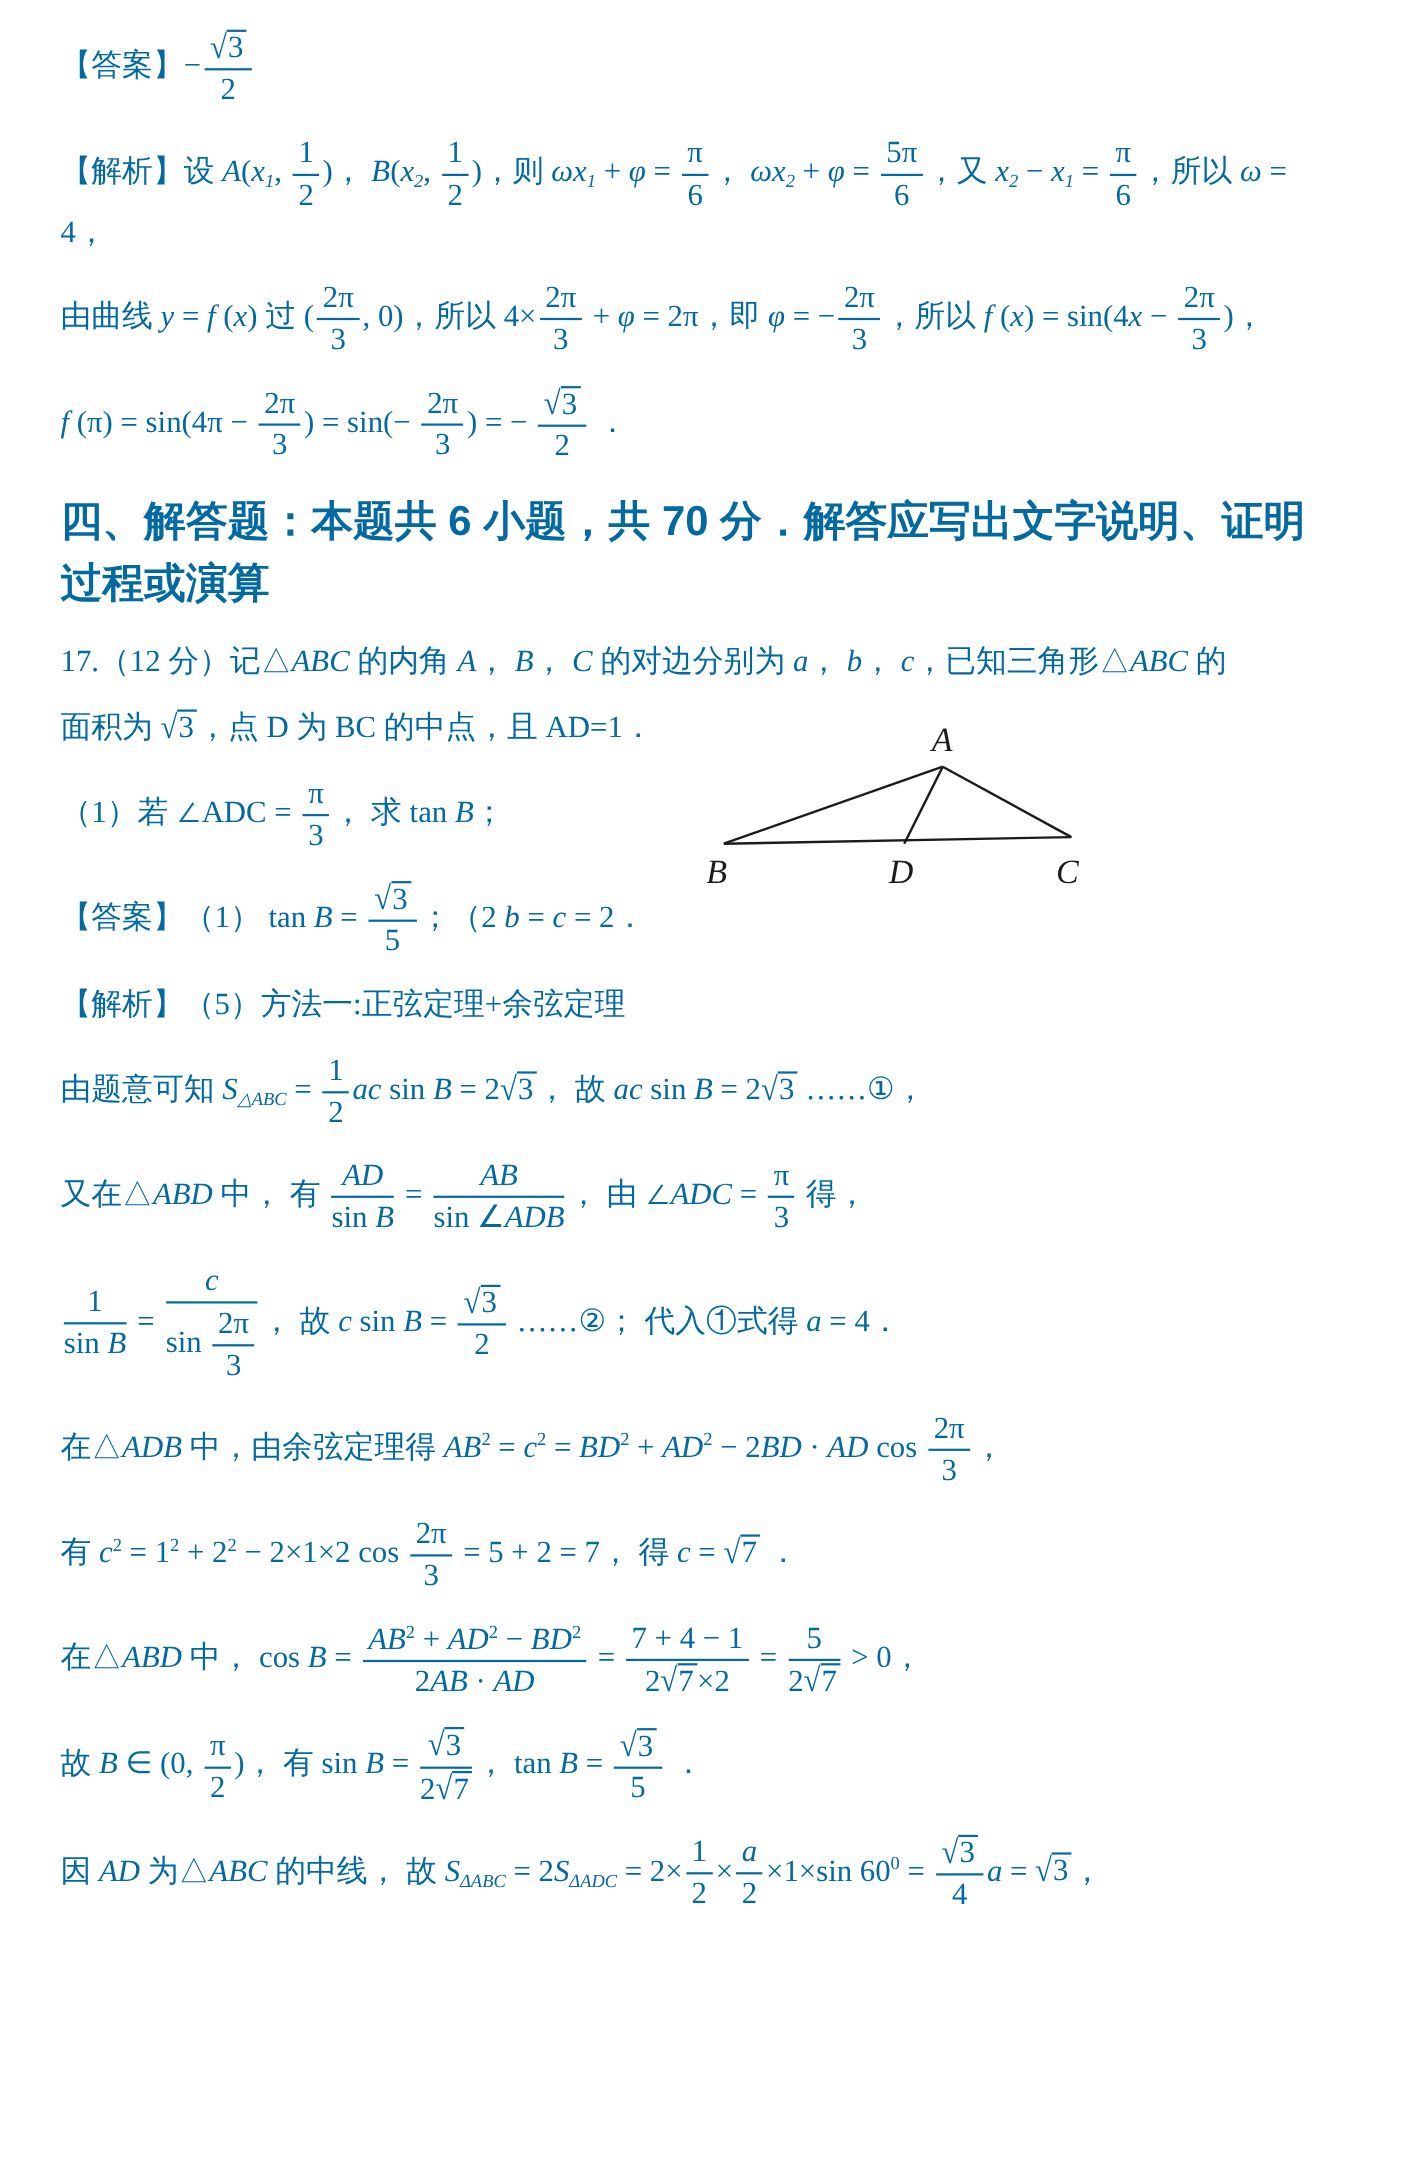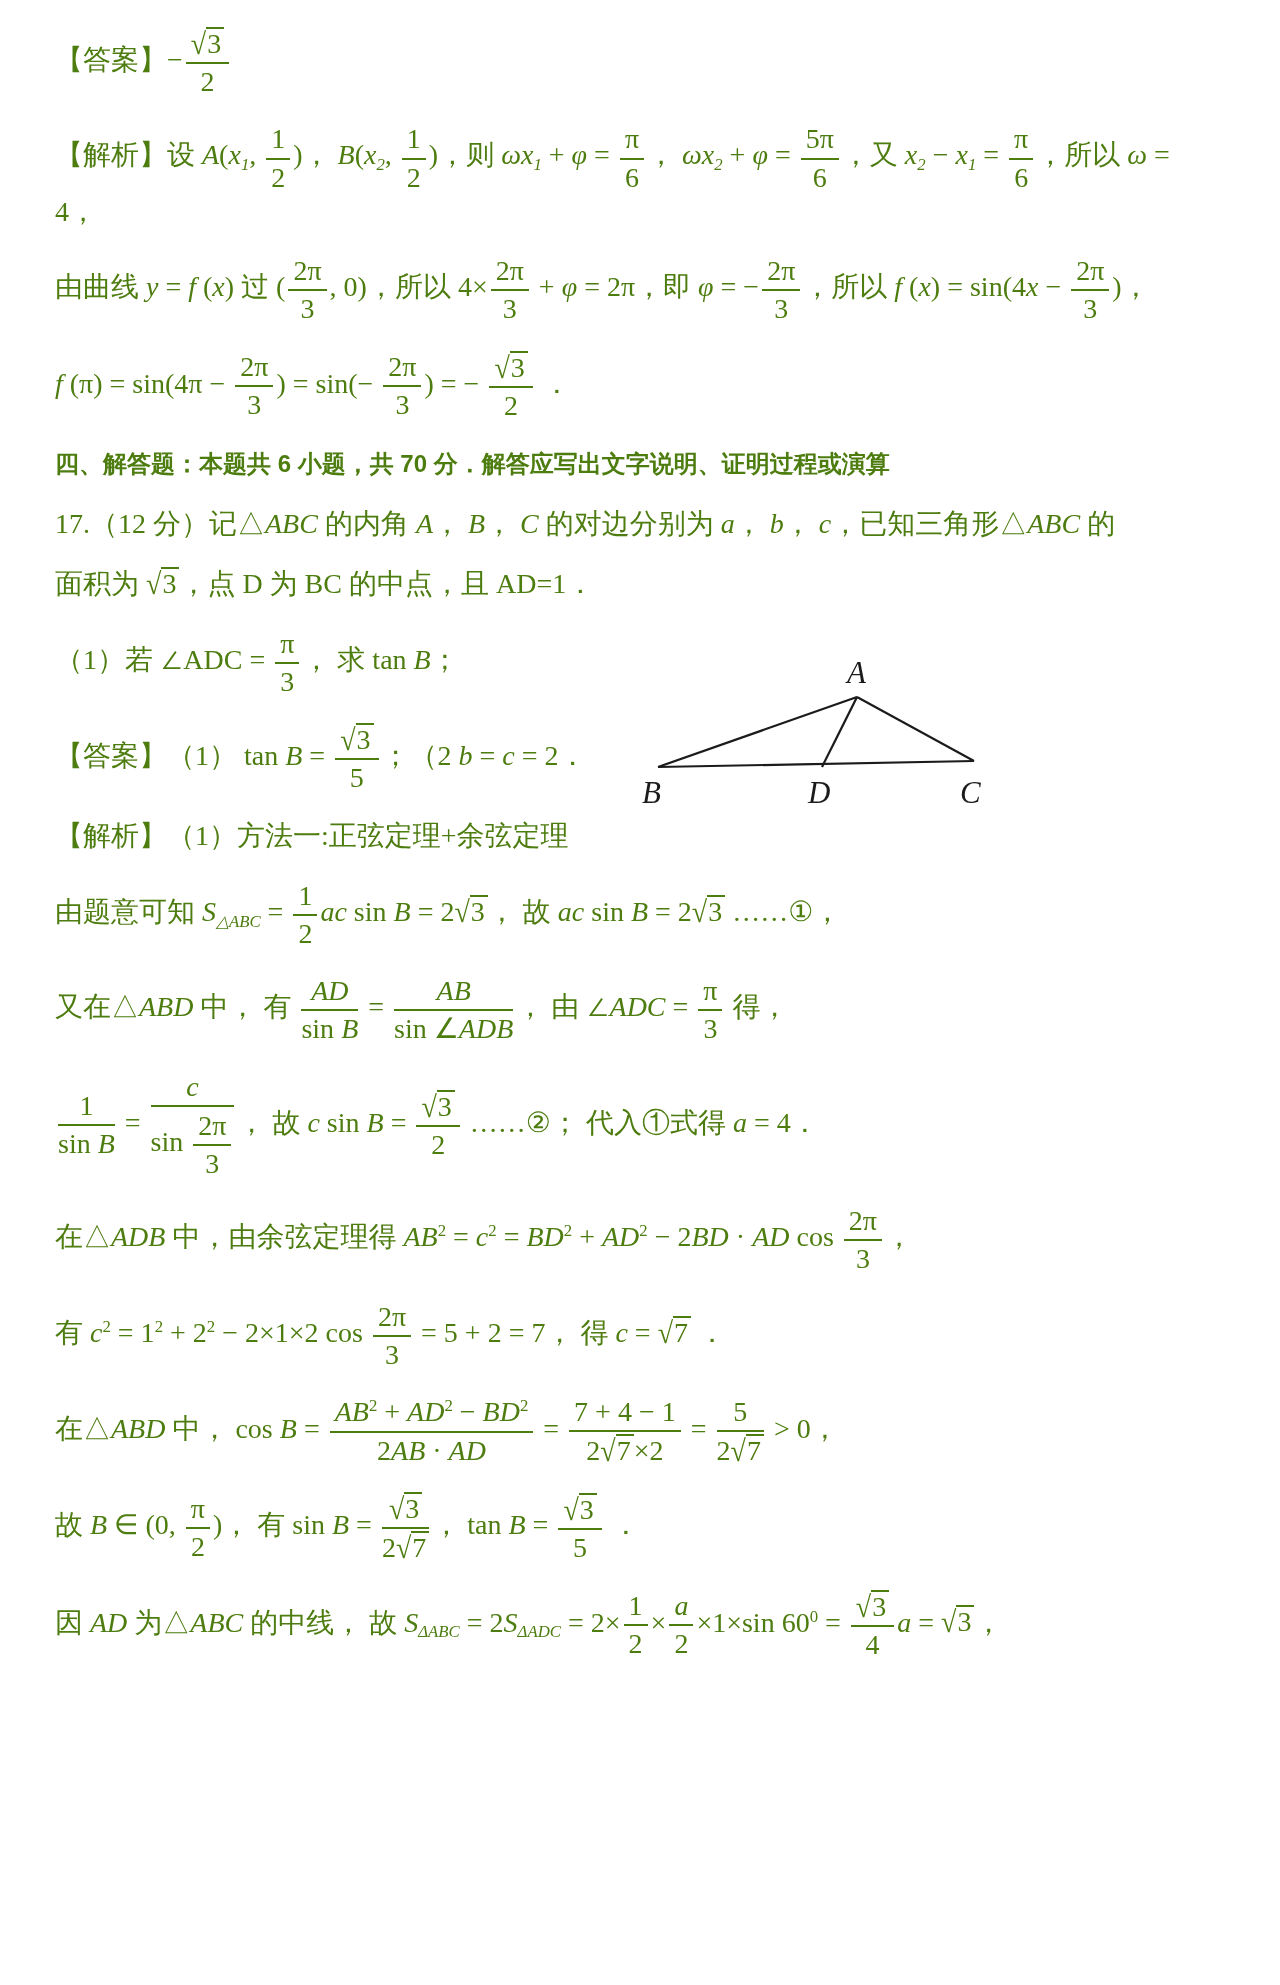--- a/index.html
+++ b/index.html
@@ -1,23 +1,23 @@
 <!DOCTYPE html>
 <html><head>
 <meta charset="utf-8">
 <style>
   html,body{margin:0;padding:0;background:#e8e8e8;}
   .page{
     width:1280px;height:1985px;background:#ffffff;position:relative;
-    font-family:"Liberation Serif",serif;color:#4d7c0f;overflow:hidden;
+    font-family:"Liberation Serif",serif;color:#0369a1;overflow:hidden;
     box-sizing:border-box;
   }
   .content{padding:26px 70px 0 55px;}
   .line{font-size:28px;line-height:1.3;margin-bottom:24px;white-space:normal;}
-  .line.bold{font-weight:700;font-size:24px;font-family:"Liberation Sans",sans-serif;line-height:1.5;}
+  .line.bold{font-weight:700;font-size:38px;font-family:"Liberation Sans",sans-serif;line-height:1.5;}
   .mtext{}
   .mit{font-style:italic;}
   .msub{font-size:0.6em;vertical-align:-0.35em;font-style:italic;}
   .msup{font-size:0.6em;vertical-align:0.6em;}
   .mfrac{display:inline-block;vertical-align:middle;text-align:center;margin:0 3px;line-height:1.15;}
   .mfrac>.num{display:block;border-bottom:2px solid currentColor;padding:1px 5px 2px;}
   .mfrac>.den{display:block;padding-top:2px;}
   .msqrt{display:inline-block;white-space:nowrap;line-height:1.05;}
   .msqrt>.rad{display:inline-block;transform:scaleY(1.08);}
   .msqrt>.radbody{display:inline-block;border-top:2px solid currentColor;padding:0 3px 0 1px;}
@@ -33,21 +33,21 @@
   <div class="content" id="doc-content">
       <div class="line"><span class="mtext">【答案】</span><span class="mtext">−</span><span class="mfrac"><span class="num"><span class="msqrt"><span class="rad">√</span><span class="radbody"><span class="mtext">3</span></span></span></span><span class="den"><span class="mtext">2</span></span></span></div>
       <div class="line"><span class="mtext">【解析】设 </span><span class="mit">A</span><span class="mtext">(</span><span class="mit">x</span><span class="msub">1</span><span class="mtext">, </span><span class="mfrac"><span class="num"><span class="mtext">1</span></span><span class="den"><span class="mtext">2</span></span></span><span class="mtext">)， </span><span class="mit">B</span><span class="mtext">(</span><span class="mit">x</span><span class="msub">2</span><span class="mtext">, </span><span class="mfrac"><span class="num"><span class="mtext">1</span></span><span class="den"><span class="mtext">2</span></span></span><span class="mtext">)，则 </span><span class="mit">ωx</span><span class="msub">1</span><span class="mtext"> + </span><span class="mit">φ</span><span class="mtext"> = </span><span class="mfrac"><span class="num"><span class="mtext">π</span></span><span class="den"><span class="mtext">6</span></span></span><span class="mtext">， </span><span class="mit">ωx</span><span class="msub">2</span><span class="mtext"> + </span><span class="mit">φ</span><span class="mtext"> = </span><span class="mfrac"><span class="num"><span class="mtext">5π</span></span><span class="den"><span class="mtext">6</span></span></span><span class="mtext">，又 </span><span class="mit">x</span><span class="msub">2</span><span class="mtext"> − </span><span class="mit">x</span><span class="msub">1</span><span class="mtext"> = </span><span class="mfrac"><span class="num"><span class="mtext">π</span></span><span class="den"><span class="mtext">6</span></span></span><span class="mtext">，所以 </span><span class="mit">ω</span><span class="mtext"> = 4，</span></div>
       <div class="line"><span class="mtext">由曲线 </span><span class="mit">y</span><span class="mtext"> = </span><span class="mit">f</span><span class="mtext"> (</span><span class="mit">x</span><span class="mtext">) 过 (</span><span class="mfrac"><span class="num"><span class="mtext">2π</span></span><span class="den"><span class="mtext">3</span></span></span><span class="mtext">, 0)，所以 4×</span><span class="mfrac"><span class="num"><span class="mtext">2π</span></span><span class="den"><span class="mtext">3</span></span></span><span class="mtext"> + </span><span class="mit">φ</span><span class="mtext"> = 2π，即 </span><span class="mit">φ</span><span class="mtext"> = −</span><span class="mfrac"><span class="num"><span class="mtext">2π</span></span><span class="den"><span class="mtext">3</span></span></span><span class="mtext">，所以 </span><span class="mit">f</span><span class="mtext"> (</span><span class="mit">x</span><span class="mtext">) = sin(4</span><span class="mit">x</span><span class="mtext"> − </span><span class="mfrac"><span class="num"><span class="mtext">2π</span></span><span class="den"><span class="mtext">3</span></span></span><span class="mtext">)，</span></div>
       <div class="line"><span class="mit">f</span><span class="mtext"> (π) = sin(4π − </span><span class="mfrac"><span class="num"><span class="mtext">2π</span></span><span class="den"><span class="mtext">3</span></span></span><span class="mtext">) = sin(− </span><span class="mfrac"><span class="num"><span class="mtext">2π</span></span><span class="den"><span class="mtext">3</span></span></span><span class="mtext">) = − </span><span class="mfrac"><span class="num"><span class="msqrt"><span class="rad">√</span><span class="radbody"><span class="mtext">3</span></span></span></span><span class="den"><span class="mtext">2</span></span></span><span class="mtext"> ．</span></div>
       <div class="line bold"><span class="mtext">四、解答题：本题共 6 小题，共 70 分．解答应写出文字说明、证明过程或演算</span></div>
       <div class="line"><span class="mtext">17.（12 分）记△</span><span class="mit">ABC</span><span class="mtext"> 的内角 </span><span class="mit">A</span><span class="mtext">， </span><span class="mit">B</span><span class="mtext">， </span><span class="mit">C</span><span class="mtext"> 的对边分别为 </span><span class="mit">a</span><span class="mtext">， </span><span class="mit">b</span><span class="mtext">， </span><span class="mit">c</span><span class="mtext">，已知三角形△</span><span class="mit">ABC</span><span class="mtext"> 的</span></div>
       <div class="line"><span class="mtext">面积为 </span><span class="msqrt"><span class="rad">√</span><span class="radbody"><span class="mtext">3</span></span></span><span class="mtext">，点 D 为 BC 的中点，且 AD=1．</span></div>
       <div class="line"><span class="mtext">（1）若 ∠ADC = </span><span class="mfrac"><span class="num"><span class="mtext">π</span></span><span class="den"><span class="mtext">3</span></span></span><span class="mtext">， 求 tan </span><span class="mit">B</span><span class="mtext">；</span></div>
       <div class="line"><span class="mtext">【答案】（1） tan </span><span class="mit">B</span><span class="mtext"> = </span><span class="mfrac"><span class="num"><span class="msqrt"><span class="rad">√</span><span class="radbody"><span class="mtext">3</span></span></span></span><span class="den"><span class="mtext">5</span></span></span><span class="mtext">；（2 </span><span class="mit">b</span><span class="mtext"> = </span><span class="mit">c</span><span class="mtext"> = 2．</span></div>
-      <div class="line"><span class="mtext">【解析】（1）方法一:正弦定理+余弦定理</span></div>
+      <div class="line"><span class="mtext">【解析】（5）方法一:正弦定理+余弦定理</span></div>
       <div class="line"><span class="mtext">由题意可知 </span><span class="mit">S</span><span class="msub">△ABC</span><span class="mtext"> = </span><span class="mfrac"><span class="num"><span class="mtext">1</span></span><span class="den"><span class="mtext">2</span></span></span><span class="mit">ac</span><span class="mtext"> sin </span><span class="mit">B</span><span class="mtext"> = 2</span><span class="msqrt"><span class="rad">√</span><span class="radbody"><span class="mtext">3</span></span></span><span class="mtext">， 故 </span><span class="mit">ac</span><span class="mtext"> sin </span><span class="mit">B</span><span class="mtext"> = 2</span><span class="msqrt"><span class="rad">√</span><span class="radbody"><span class="mtext">3</span></span></span><span class="mtext"> ……①，</span></div>
       <div class="line"><span class="mtext">又在△</span><span class="mit">ABD</span><span class="mtext"> 中， 有 </span><span class="mfrac"><span class="num"><span class="mit">AD</span></span><span class="den"><span class="mtext">sin </span><span class="mit">B</span></span></span><span class="mtext"> = </span><span class="mfrac"><span class="num"><span class="mit">AB</span></span><span class="den"><span class="mtext">sin ∠</span><span class="mit">ADB</span></span></span><span class="mtext">， 由 ∠</span><span class="mit">ADC</span><span class="mtext"> = </span><span class="mfrac"><span class="num"><span class="mtext">π</span></span><span class="den"><span class="mtext">3</span></span></span><span class="mtext"> 得，</span></div>
       <div class="line"><span class="mfrac"><span class="num"><span class="mtext">1</span></span><span class="den"><span class="mtext">sin </span><span class="mit">B</span></span></span><span class="mtext"> = </span><span class="mfrac"><span class="num"><span class="mit">c</span></span><span class="den"><span class="mtext">sin </span><span class="mfrac"><span class="num"><span class="mtext">2π</span></span><span class="den"><span class="mtext">3</span></span></span></span></span><span class="mtext">， 故 </span><span class="mit">c</span><span class="mtext"> sin </span><span class="mit">B</span><span class="mtext"> = </span><span class="mfrac"><span class="num"><span class="msqrt"><span class="rad">√</span><span class="radbody"><span class="mtext">3</span></span></span></span><span class="den"><span class="mtext">2</span></span></span><span class="mtext"> ……②； 代入①式得 </span><span class="mit">a</span><span class="mtext"> = 4．</span></div>
       <div class="line"><span class="mtext">在△</span><span class="mit">ADB</span><span class="mtext"> 中，由余弦定理得 </span><span class="mit">AB</span><span class="msup">2</span><span class="mtext"> = </span><span class="mit">c</span><span class="msup">2</span><span class="mtext"> = </span><span class="mit">BD</span><span class="msup">2</span><span class="mtext"> + </span><span class="mit">AD</span><span class="msup">2</span><span class="mtext"> − 2</span><span class="mit">BD</span><span class="mtext"> · </span><span class="mit">AD</span><span class="mtext"> cos </span><span class="mfrac"><span class="num"><span class="mtext">2π</span></span><span class="den"><span class="mtext">3</span></span></span><span class="mtext">，</span></div>
       <div class="line"><span class="mtext">有 </span><span class="mit">c</span><span class="msup">2</span><span class="mtext"> = 1</span><span class="msup">2</span><span class="mtext"> + 2</span><span class="msup">2</span><span class="mtext"> − 2×1×2 cos </span><span class="mfrac"><span class="num"><span class="mtext">2π</span></span><span class="den"><span class="mtext">3</span></span></span><span class="mtext"> = 5 + 2 = 7， 得 </span><span class="mit">c</span><span class="mtext"> = </span><span class="msqrt"><span class="rad">√</span><span class="radbody"><span class="mtext">7</span></span></span><span class="mtext"> ．</span></div>
       <div class="line"><span class="mtext">在△</span><span class="mit">ABD</span><span class="mtext"> 中， cos </span><span class="mit">B</span><span class="mtext"> = </span><span class="mfrac"><span class="num"><span class="mit">AB</span><span class="msup">2</span><span class="mtext"> + </span><span class="mit">AD</span><span class="msup">2</span><span class="mtext"> − </span><span class="mit">BD</span><span class="msup">2</span></span><span class="den"><span class="mtext">2</span><span class="mit">AB</span><span class="mtext"> · </span><span class="mit">AD</span></span></span><span class="mtext"> = </span><span class="mfrac"><span class="num"><span class="mtext">7 + 4 − 1</span></span><span class="den"><span class="mtext">2</span><span class="msqrt"><span class="rad">√</span><span class="radbody"><span class="mtext">7</span></span></span><span class="mtext">×2</span></span></span><span class="mtext"> = </span><span class="mfrac"><span class="num"><span class="mtext">5</span></span><span class="den"><span class="mtext">2</span><span class="msqrt"><span class="rad">√</span><span class="radbody"><span class="mtext">7</span></span></span></span></span><span class="mtext"> &gt; 0，</span></div>
       <div class="line"><span class="mtext">故 </span><span class="mit">B</span><span class="mtext"> ∈ (0, </span><span class="mfrac"><span class="num"><span class="mtext">π</span></span><span class="den"><span class="mtext">2</span></span></span><span class="mtext">)， 有 sin </span><span class="mit">B</span><span class="mtext"> = </span><span class="mfrac"><span class="num"><span class="msqrt"><span class="rad">√</span><span class="radbody"><span class="mtext">3</span></span></span></span><span class="den"><span class="mtext">2</span><span class="msqrt"><span class="rad">√</span><span class="radbody"><span class="mtext">7</span></span></span></span></span><span class="mtext">， tan </span><span class="mit">B</span><span class="mtext"> = </span><span class="mfrac"><span class="num"><span class="msqrt"><span class="rad">√</span><span class="radbody"><span class="mtext">3</span></span></span></span><span class="den"><span class="mtext">5</span></span></span><span class="mtext"> ．</span></div>
       <div class="line"><span class="mtext">因 </span><span class="mit">AD</span><span class="mtext"> 为△</span><span class="mit">ABC</span><span class="mtext"> 的中线， 故 </span><span class="mit">S</span><span class="msub">ΔABC</span><span class="mtext"> = 2</span><span class="mit">S</span><span class="msub">ΔADC</span><span class="mtext"> = 2×</span><span class="mfrac"><span class="num"><span class="mtext">1</span></span><span class="den"><span class="mtext">2</span></span></span><span class="mtext">×</span><span class="mfrac"><span class="num"><span class="mit">a</span></span><span class="den"><span class="mtext">2</span></span></span><span class="mtext">×1×sin 60</span><span class="msup">0</span><span class="mtext"> = </span><span class="mfrac"><span class="num"><span class="msqrt"><span class="rad">√</span><span class="radbody"><span class="mtext">3</span></span></span></span><span class="den"><span class="mtext">4</span></span></span><span class="mit">a</span><span class="mtext"> = </span><span class="msqrt"><span class="rad">√</span><span class="radbody"><span class="mtext">3</span></span></span><span class="mtext">，</span></div>
     </div>
 

